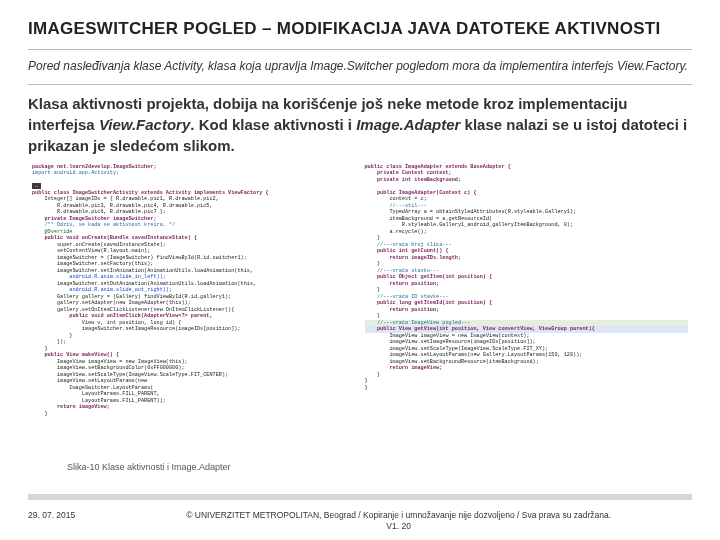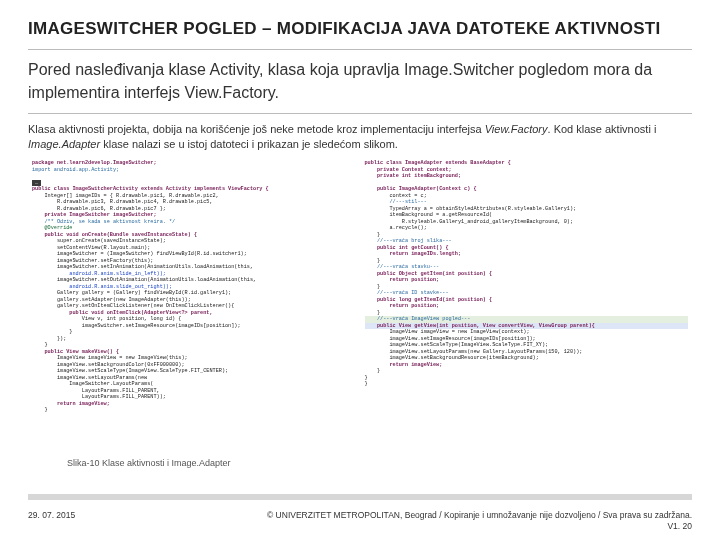--- a/index.html
+++ b/index.html
@@ -15,31 +15,33 @@
   .title {
     font-size: 17px;
     font-weight: 700;
     color: #222;
     letter-spacing: 0.3px;
     line-height: 1.25;
     margin-bottom: 10px;
   }
   .hr { border: none; border-top: 1px solid #bbb; margin: 4px 0 8px 0; }
   .lead {
-    font-size: 16px;
+    font-size: 12px;
+    font-style: italic;
     color: #333;
     line-height: 1.45;
     margin-bottom: 8px;
     margin-top: 6px;
   }
   .para {
-    font-size: 11px;
+    font-size: 15px;
     color: #333;
     line-height: 1.4;
     margin-bottom: 6px;
+    font-weight: bold;
   }
   .para .it { font-style: italic; }
   .codeimg {
     width: 100%;
     height: 298px;
     background: #fff;
     border: 0;
   }
   .codeimg .cols {
     display: flex;
@@ -82,21 +84,21 @@
   .footer {
     position: absolute;
     left: 28px; right: 28px; bottom: 8px;
     font-size: 8.5px;
     color: #333;
     display: flex;
     align-items: flex-start;
     gap: 30px;
   }
   .footer .date { flex: 0 0 auto; }
-  .footer .copy { flex: 1; text-align: right; line-height: 1.3; }
+  .footer .copy { flex: 1; text-align: center; line-height: 1.3; }
 </style>
 </head>
 <body>
 
 <div class="title">IMAGESWITCHER POGLED – MODIFIKACIJA JAVA DATOTEKE AKTIVNOSTI</div>
 <hr class="hr">
 
 <div class="lead">Pored nasleđivanja klase Activity, klasa koja upravlja Image.Switcher pogledom mora da implementira interfejs View.Factory.</div>
 <hr class="hr">
 

